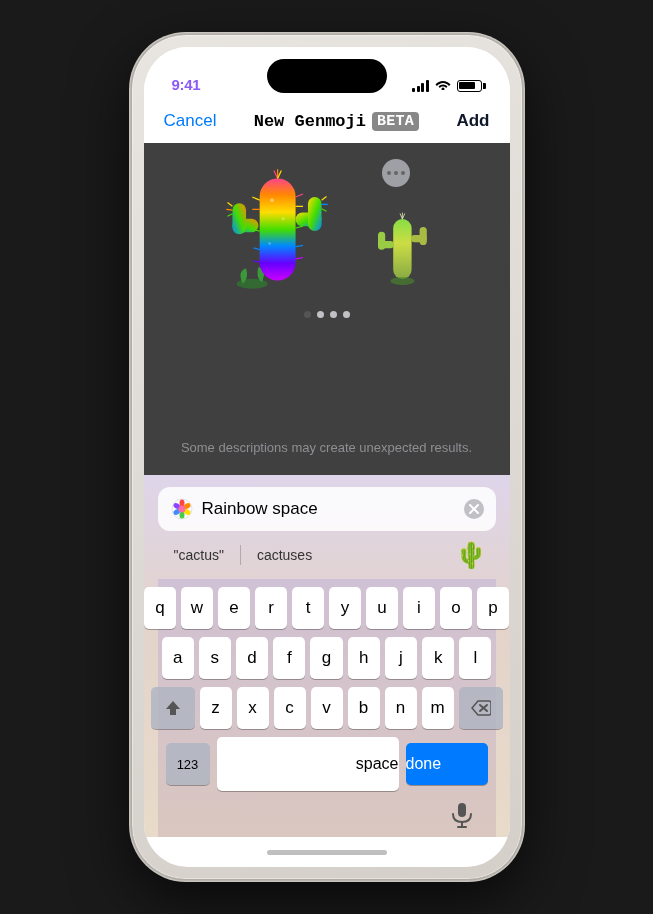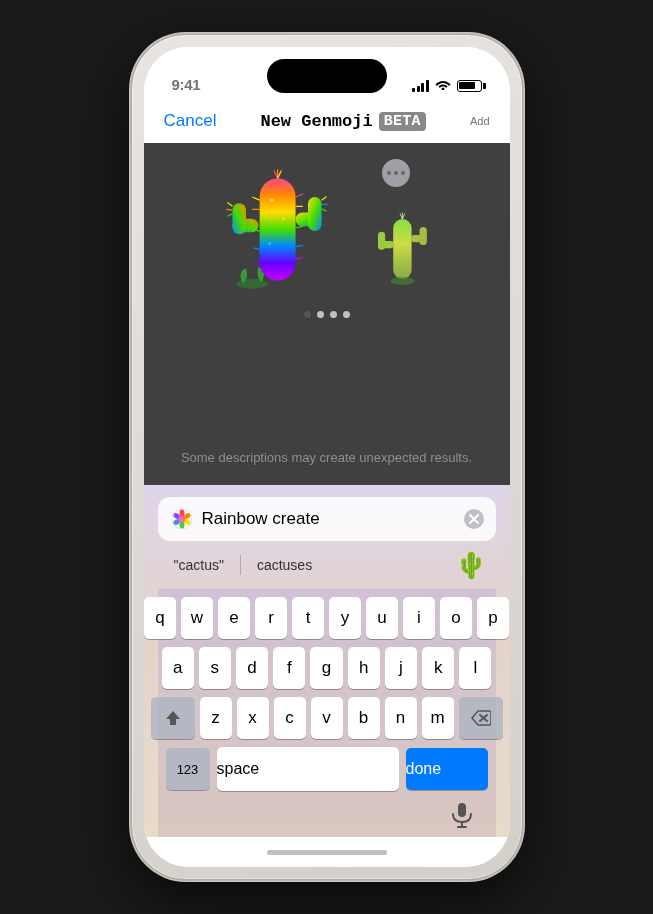--- a/index.html
+++ b/index.html
@@ -83,21 +83,21 @@
       transform: translateX(-50%);
       width: 120px;
       height: 34px;
       background: #000;
       border-radius: 20px;
     }
 
     .status-time {
       font-size: 15px;
       font-weight: 600;
-      color: #737373;
+      color: #8b5cf6;
       letter-spacing: -0.3px;
     }
 
     .status-icons {
       display: flex;
       align-items: center;
       gap: 6px;
     }
 
     .signal-bars {
@@ -192,23 +192,23 @@
       background: #888;
       color: #fff;
       font-size: 15px;
       font-weight: 600;
       padding: 1px 5px;
       border-radius: 4px;
       letter-spacing: 0.3px;
     }
 
     .nav-add {
-      font-size: 11px;
-      font-weight: 400;
-      color: #737373;
+      font-size: 17px;
+      font-weight: 700;
+      color: #0f172a;
       cursor: pointer;
     }
 
     
     .emoji-preview {
       background: #404040;
       flex: 1;
       display: flex;
       flex-direction: column;
       align-items: center;
@@ -446,27 +446,27 @@
       justify-content: center;
       font-size: 13px;
       font-weight: 500;
       cursor: pointer;
       box-shadow: 0 1px 0 rgba(0,0,0,0.3);
       flex-shrink: 0;
       color: #000;
     }
 
     .key-space {
-      height: 44px;
+      height: 54px;
       flex: 1;
       background: #ffffff;
       border-radius: 5px;
       display: flex;
       align-items: center;
-      justify-content: flex-start;
+      justify-content: flex-end;
       font-size: 16px;
       color: #000;
       cursor: pointer;
       box-shadow: 0 1px 0 rgba(0,0,0,0.3);
     }
 
     .key-done {
       height: 42px;
       width: 82px;
       background: #007AFF;
@@ -664,21 +664,21 @@
 
             <circle cx="12" cy="12" r="3" fill="#ff6b9d"></circle>
             <ellipse cx="12" cy="6" rx="2.5" ry="3.5" fill="#ff4444" transform="rotate(0 12 12)"></ellipse>
             <ellipse cx="12" cy="6" rx="2.5" ry="3.5" fill="#ff8800" transform="rotate(60 12 12)"></ellipse>
             <ellipse cx="12" cy="6" rx="2.5" ry="3.5" fill="#ffdd00" transform="rotate(120 12 12)"></ellipse>
             <ellipse cx="12" cy="6" rx="2.5" ry="3.5" fill="#44cc44" transform="rotate(180 12 12)"></ellipse>
             <ellipse cx="12" cy="6" rx="2.5" ry="3.5" fill="#4488ff" transform="rotate(240 12 12)"></ellipse>
             <ellipse cx="12" cy="6" rx="2.5" ry="3.5" fill="#8844ff" transform="rotate(300 12 12)"></ellipse>
             <circle cx="12" cy="12" r="3.5" fill="#ff6b9d"></circle>
           </svg>
-          <span class="search-text">Rainbow create</span>
+          <span class="search-text">Rainbow space</span>
           <div class="clear-btn">
             <svg width="12" height="12" viewBox="0 0 12 12">
               <line x1="2" y1="2" x2="10" y2="10" stroke="#fff" stroke-width="2" stroke-linecap="round"></line>
               <line x1="10" y1="2" x2="2" y2="10" stroke="#fff" stroke-width="2" stroke-linecap="round"></line>
             </svg>
           </div>
         </div>
 
         <div class="autocomplete-bar">
           <span class="autocomplete-item">"cactus"</span>

